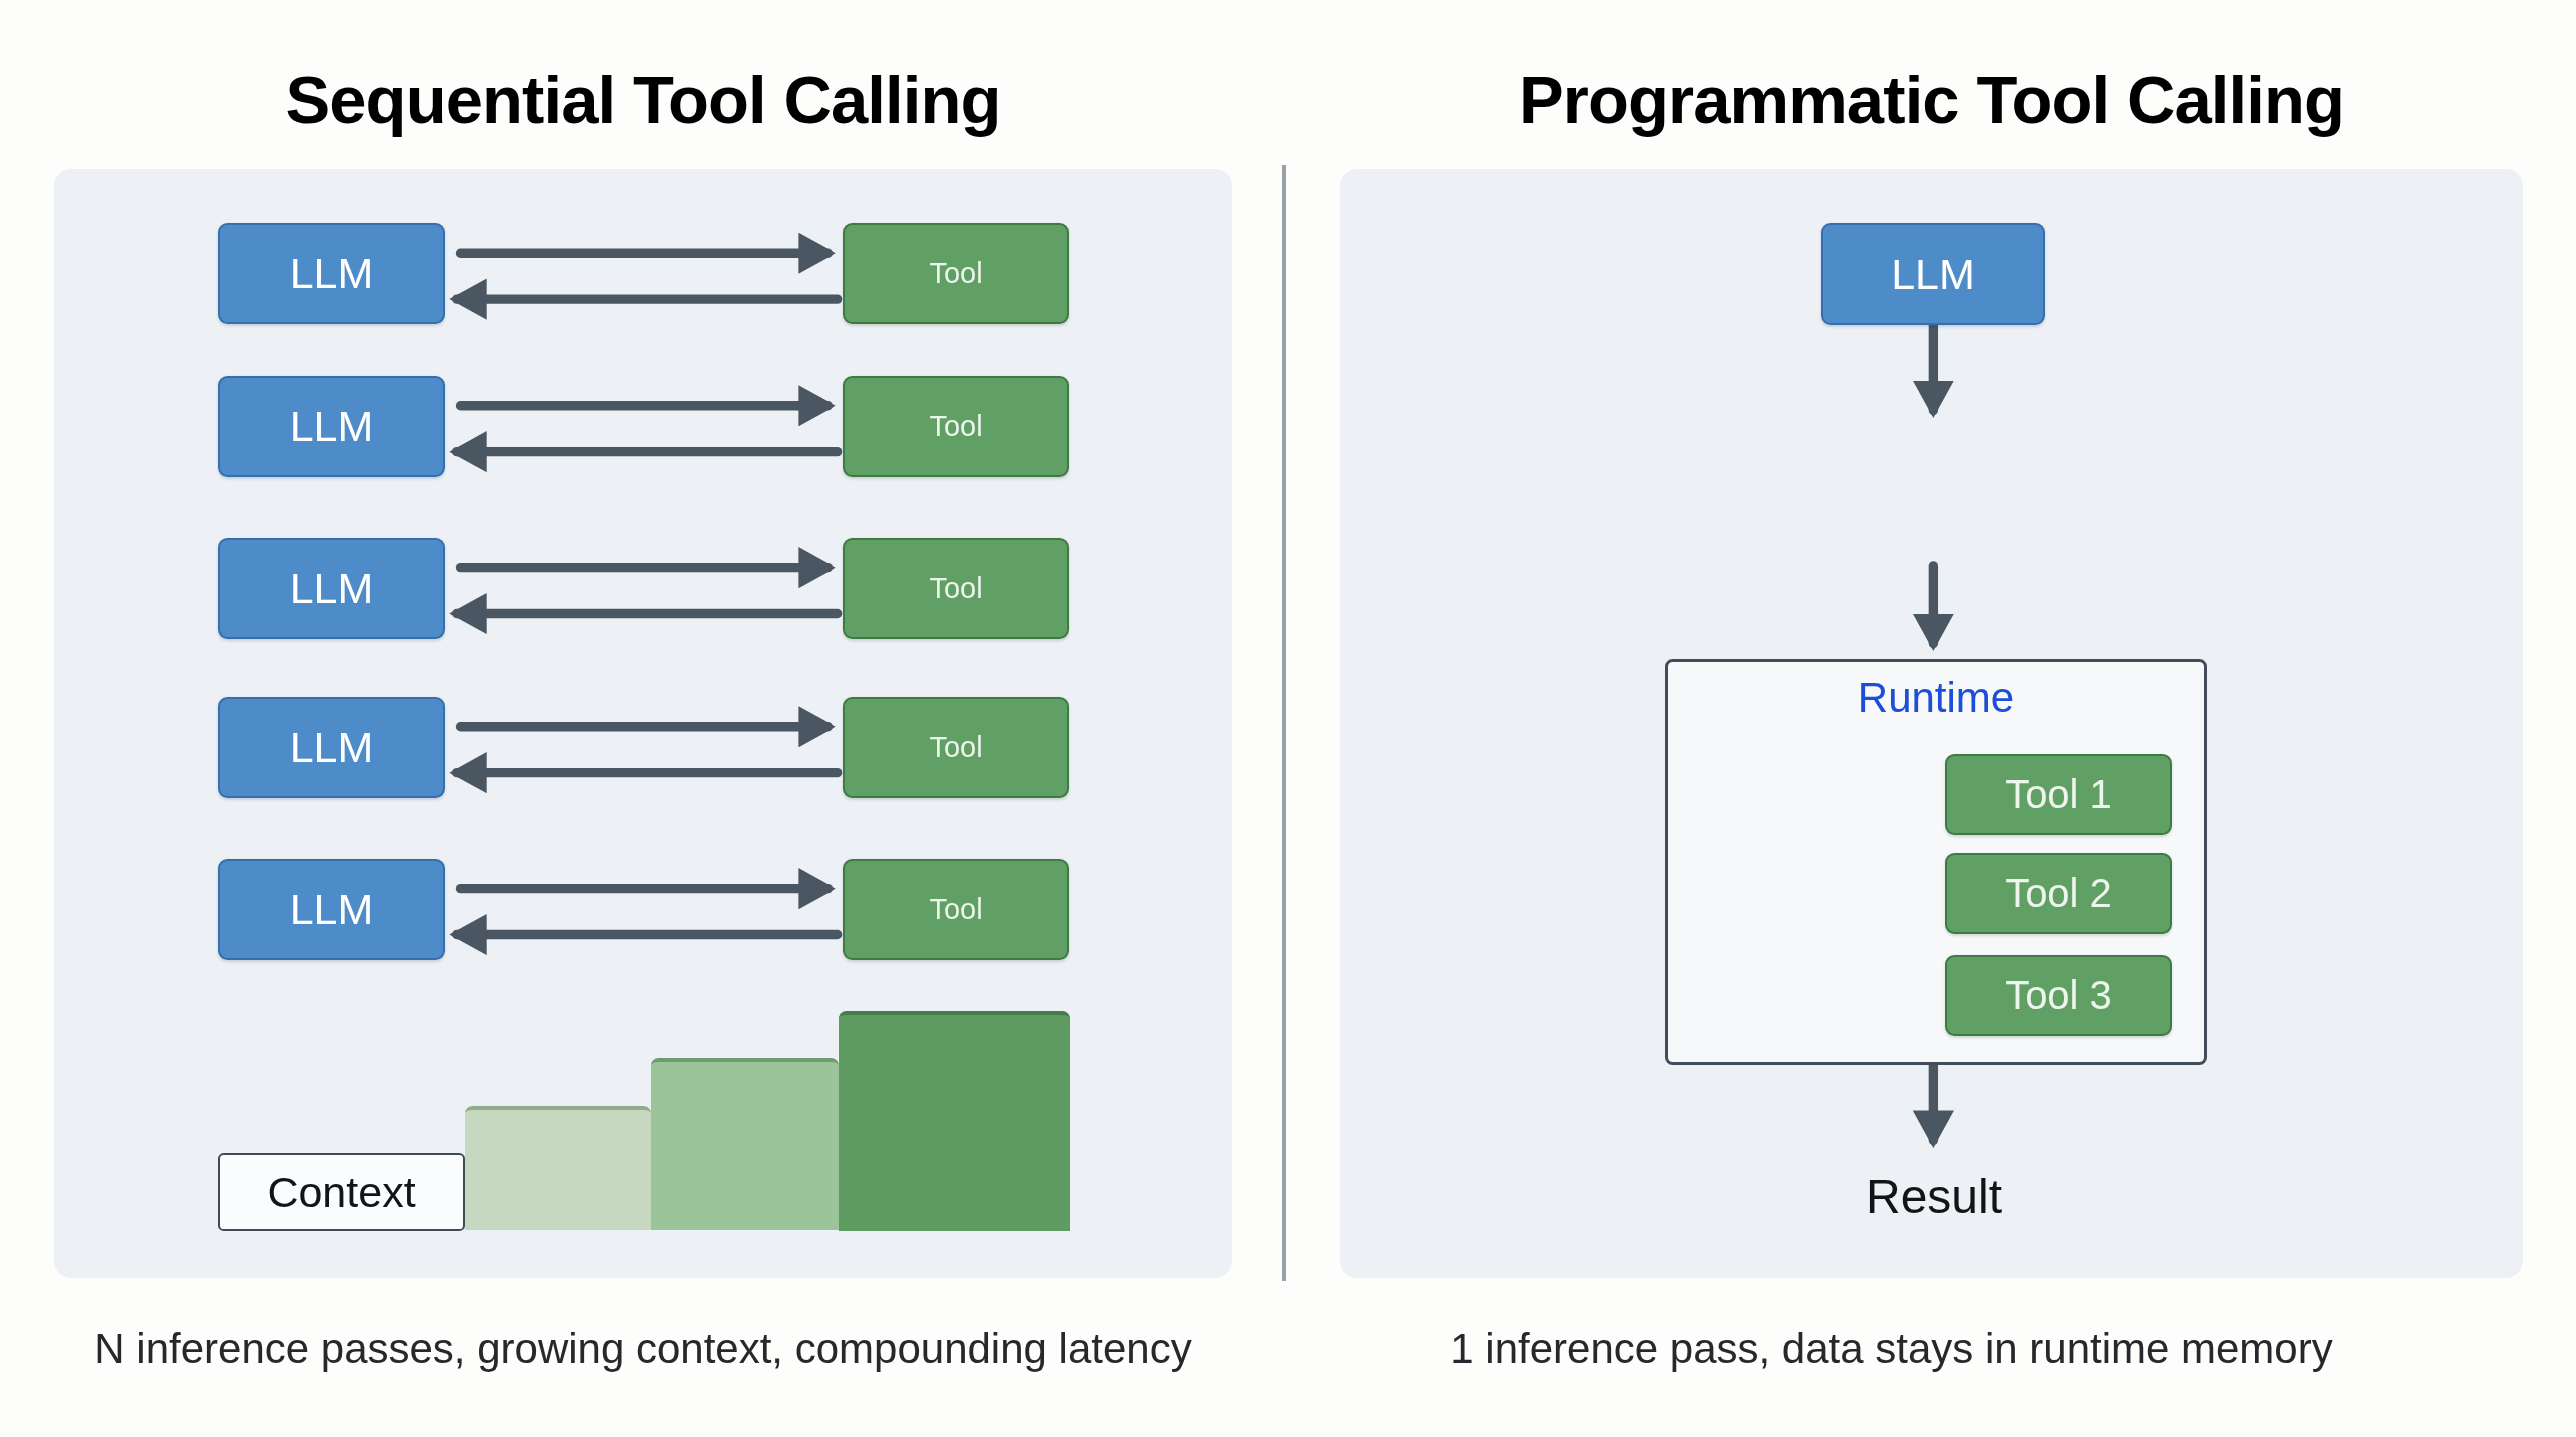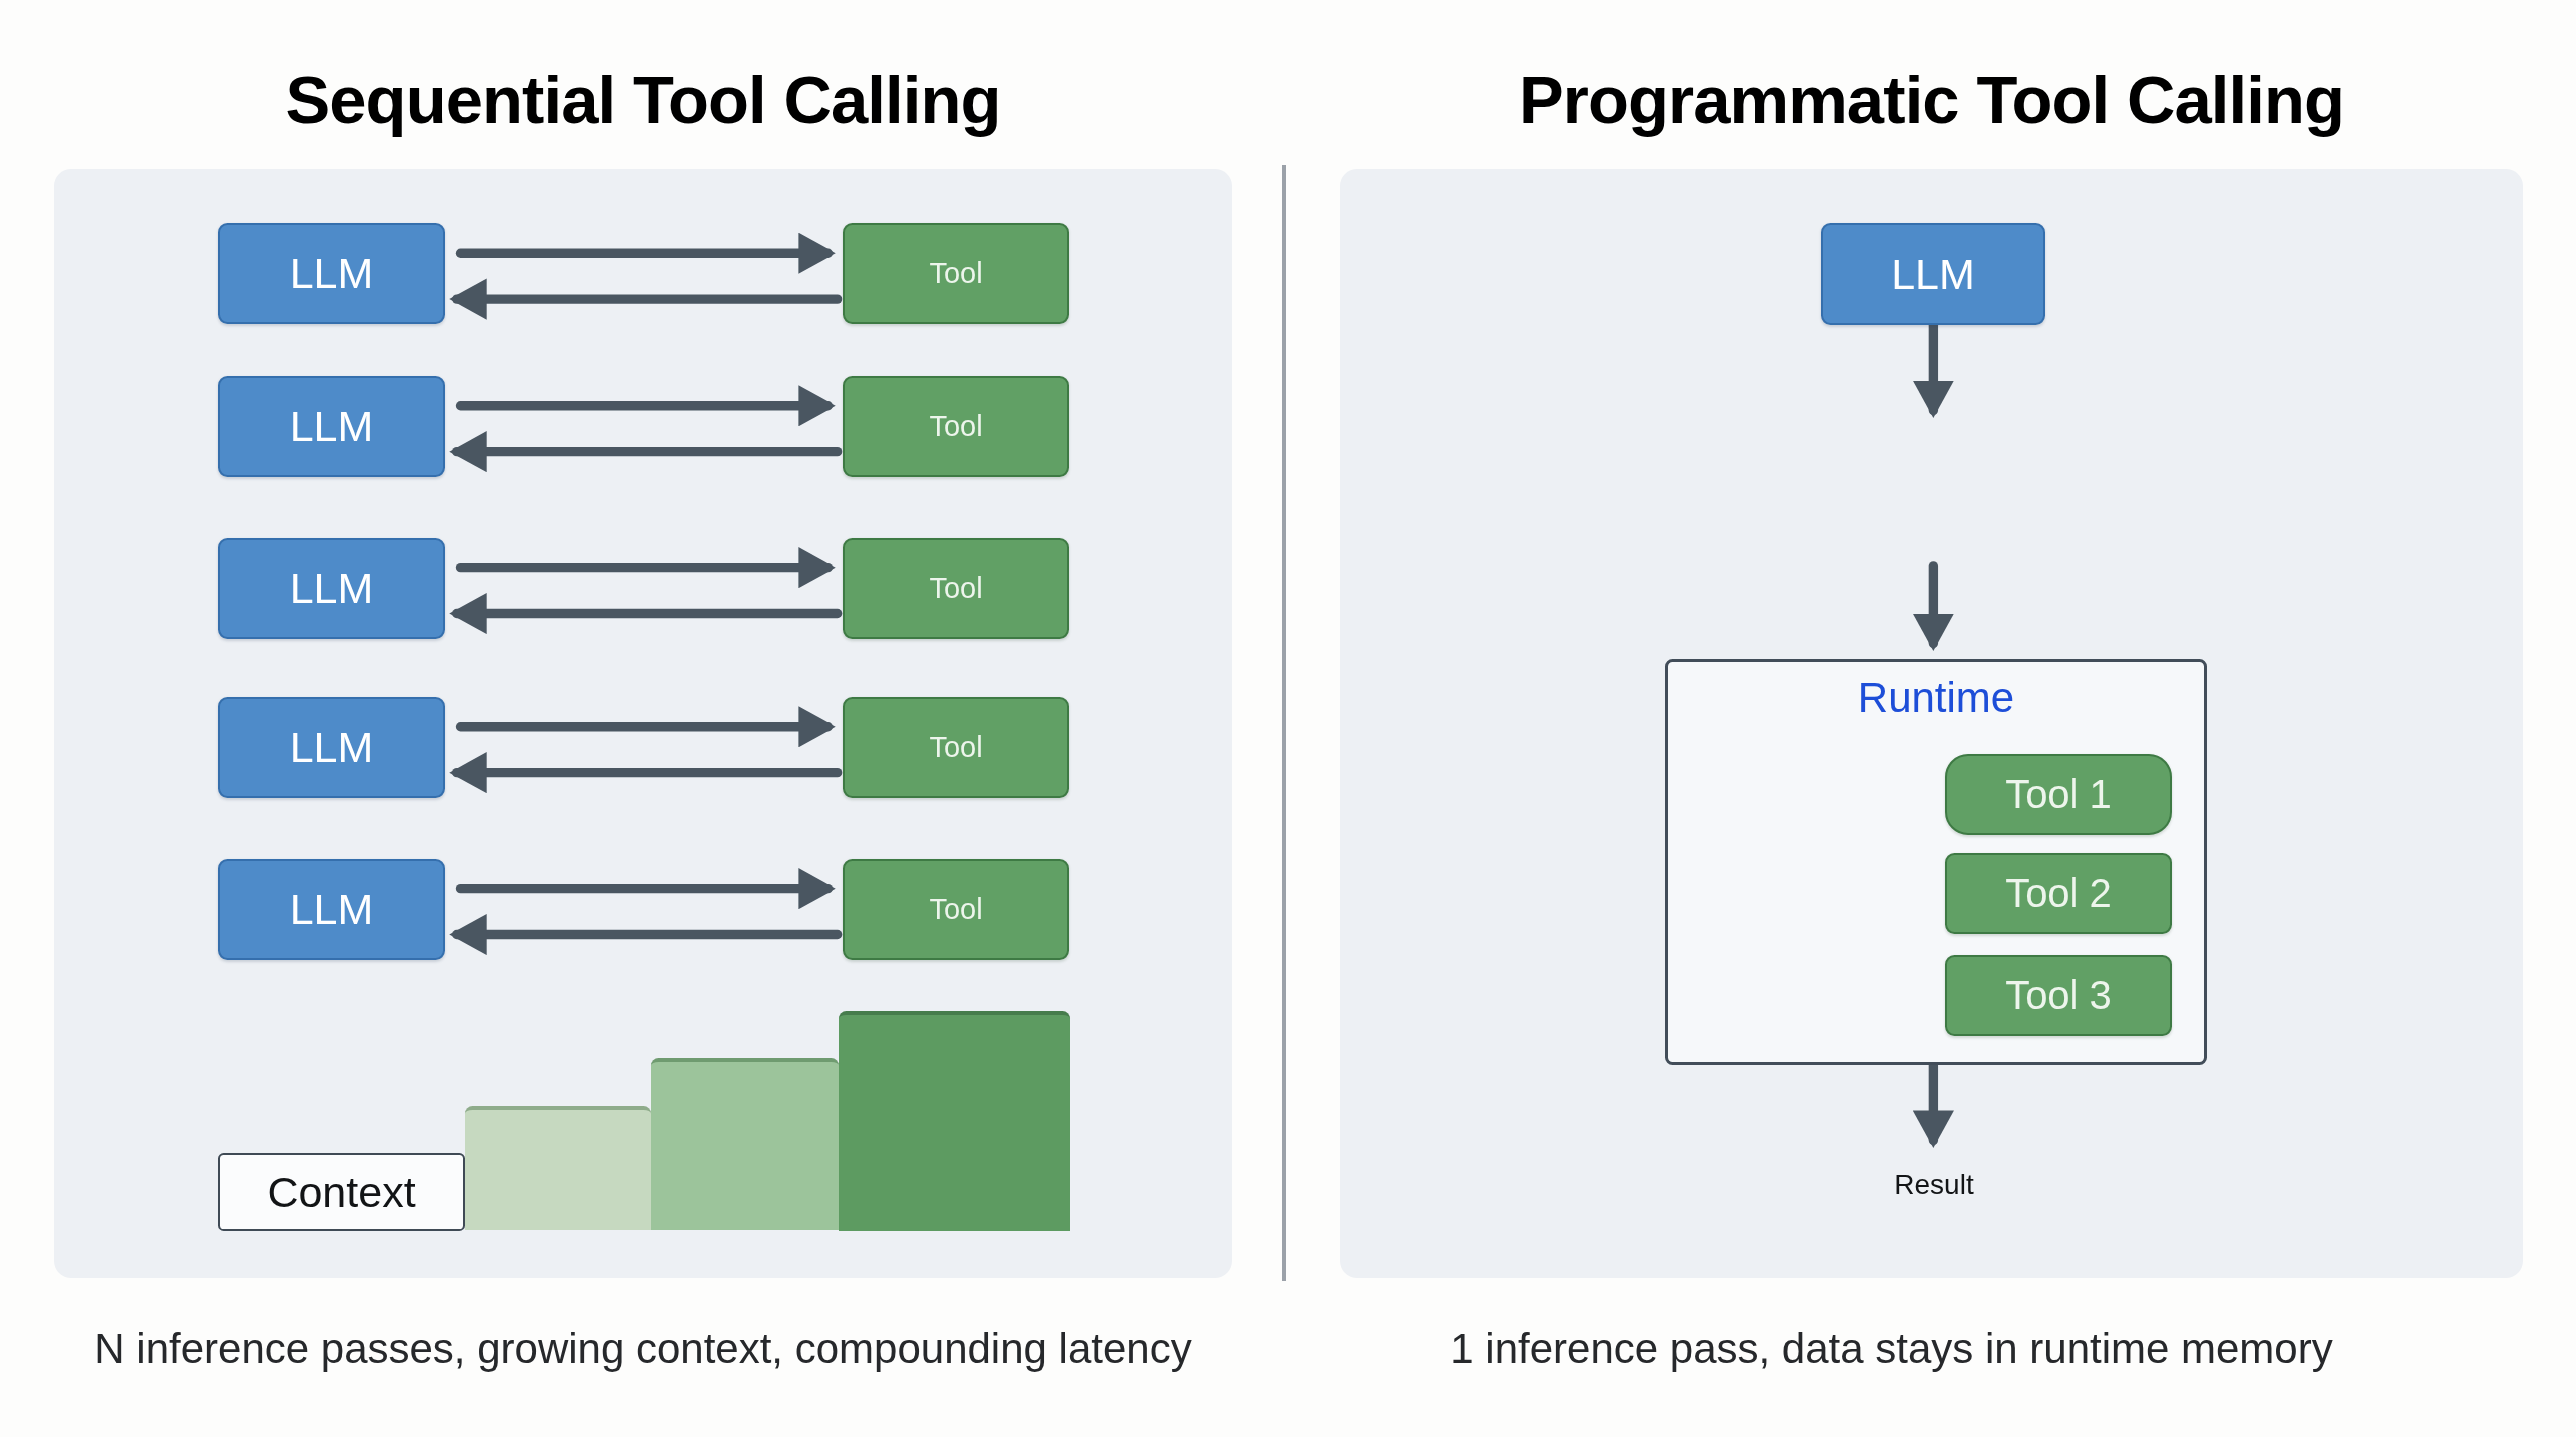--- a/index.html
+++ b/index.html
@@ -85,21 +85,21 @@
     background:#f6f8fa;border:3.3px solid #424d59;border-radius:7.5px;
     box-sizing:border-box;
   }
   .runtime-label{
     position:absolute;left:325px;top:505px;width:542px;text-align:center;
     font-size:42px;font-weight:500;color:#1d4ed8;
   }
   .rt-tool{left:605px;width:227px;height:81px;font-size:40px;}
   .result-label{
     position:absolute;left:313px;top:1000px;width:562px;text-align:center;
-    font-size:28px;font-weight:500;color:#121416;
+    font-size:48px;font-weight:500;color:#121416;
   }
 </style>
 </head>
 <body>
 
 <div id="canvas">
 
   <div class="diagram-title" id="left-title">Sequential Tool Calling</div>
   <div class="diagram-title" id="right-title">Programmatic Tool Calling</div>
 
@@ -161,21 +161,21 @@
       <path d="M490,672 L490,873 Q490,883 500,883 L630,883" marker-end="url(#ahR)"></path>
       <line x1="634" y1="957" x2="634" y2="1038" marker-end="url(#ahR)"></line>
     </svg>
 
     <div class="node llm-box" style="left:481px;top:54px;width:224px;height:102px;">LLM</div>
 
 
     <div class="runtime-box"></div>
     <div class="runtime-label">Runtime</div>
 
-    <div class="node tool-box rt-tool" style="top:585px;border-radius:23px;">Tool 1</div>
+    <div class="node tool-box rt-tool" style="top:585px;">Tool 1</div>
     <div class="node tool-box rt-tool" style="top:684px;">Tool 2</div>
     <div class="node tool-box rt-tool" style="top:786px;">Tool 3</div>
 
     <div class="result-label">Result</div>
   </div>
 
   <div class="caption" id="left-caption">N inference passes, growing context, compounding latency</div>
   <div class="caption" id="right-caption">1 inference pass, data stays in runtime memory</div>
 
 </div>

